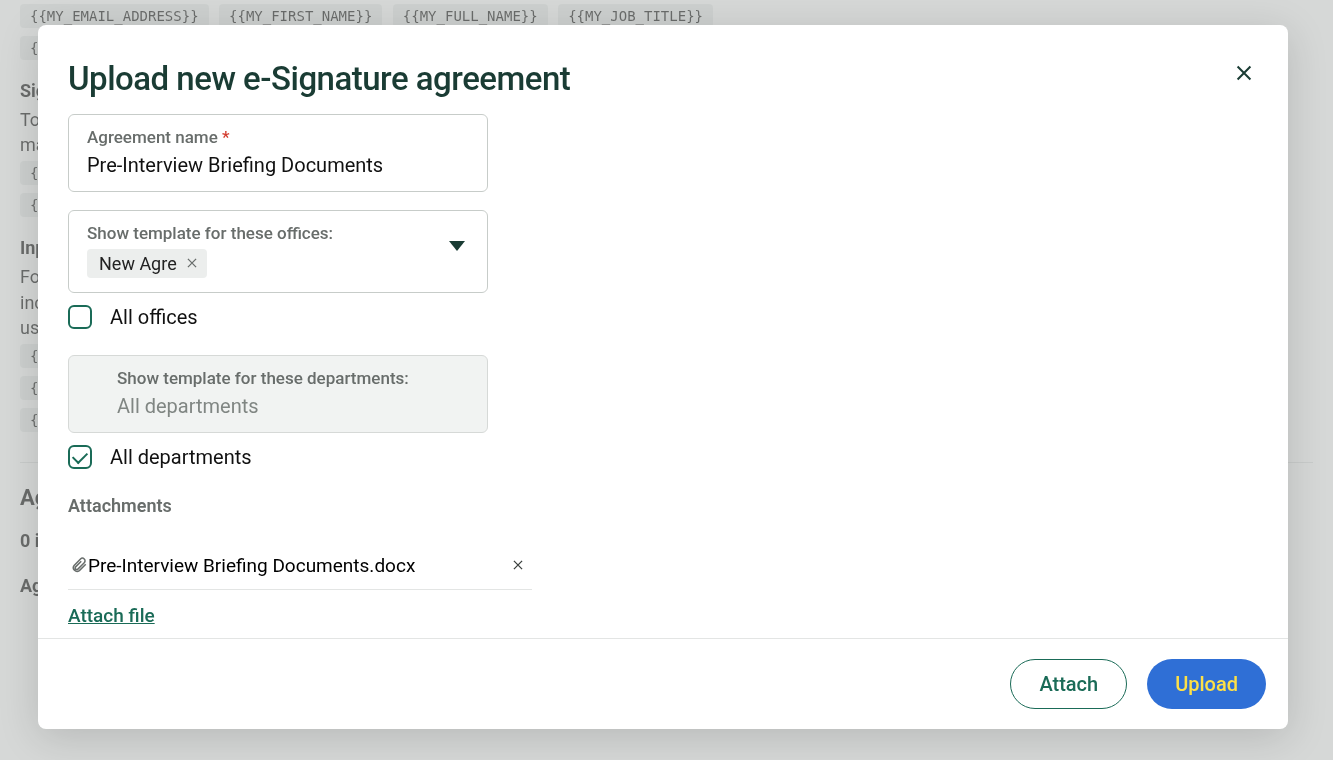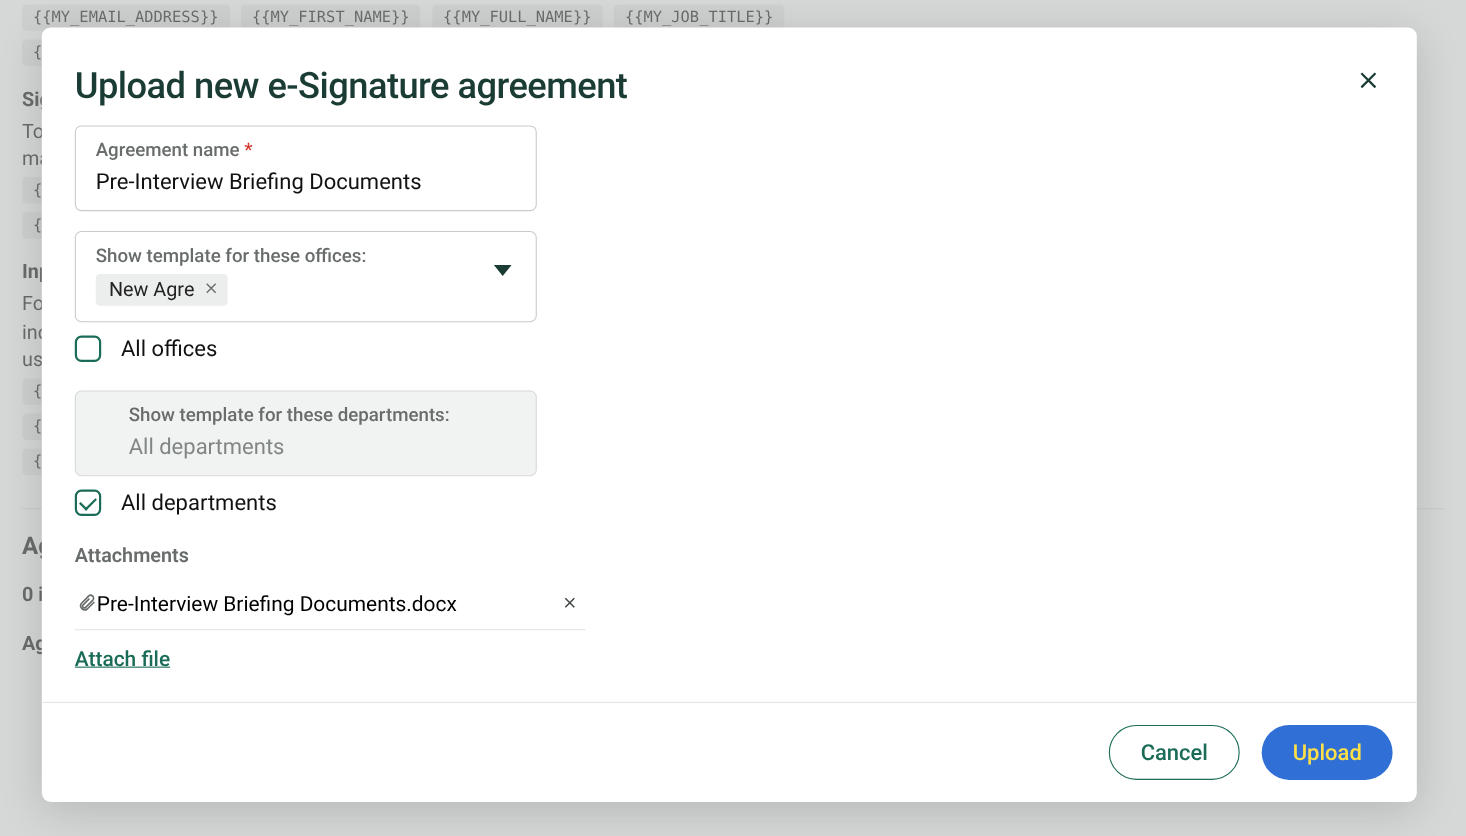--- a/index.html
+++ b/index.html
@@ -133,21 +133,21 @@
     width: 12px; height: 7px;
     border-left: 2.5px solid #1a6b57;
     border-bottom: 2.5px solid #1a6b57;
     transform: rotate(-45deg) translate(1px,-1px);
   }
 
   .attachments-label {
     font-size: 18px;
     color: #686d6b;
     font-weight: 600;
-    margin-bottom: 12px;
+    margin-bottom: 29px;
   }
   .attach-row {
     width: 464px;
     display: flex; align-items: center; gap: 0;
     padding: 8px 2px 12px 2px;
     border-bottom: 1px solid #e3e5e4;
     font-size: 19px;
   }
   .attach-row .clip { color: #686d6b; display: inline-flex; }
   .attach-row .clip svg { width: 18px; height: 18px; stroke: #686d6b; stroke-width: 2; fill: none; }
@@ -299,16 +299,16 @@
           <svg viewBox="0 0 24 24" fill="none">
               <path d="M5 5 L19 19 M19 5 L5 19"></path>
             </svg>
         </span>
       </span>
     </div>
     <a class="attach-link">Attach file</a>
   </div>
 
   <div class="modal-footer">
-    <button class="btn btn-secondary">Cancel</button>
+    <button class="btn btn-secondary">Attach</button>
     <button class="btn btn-primary">Upload</button>
   </div>
 </div>
 
 </body></html>

